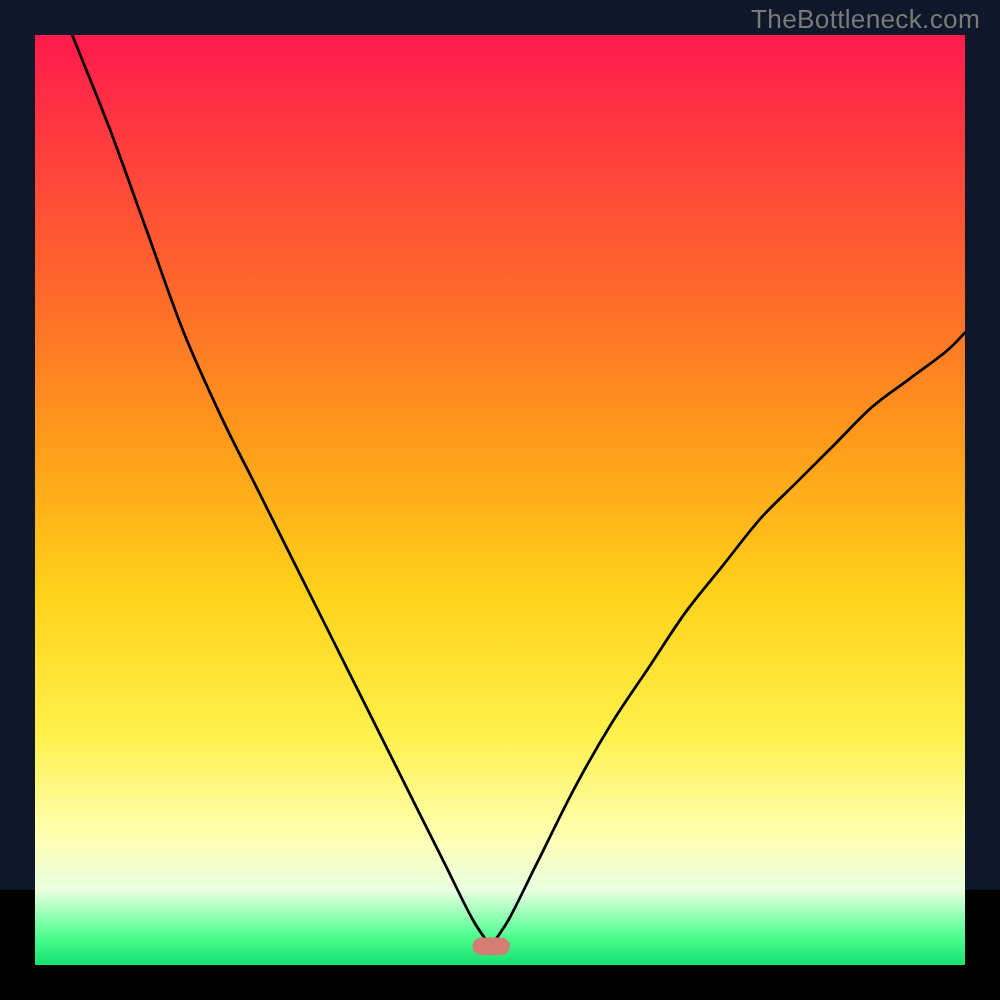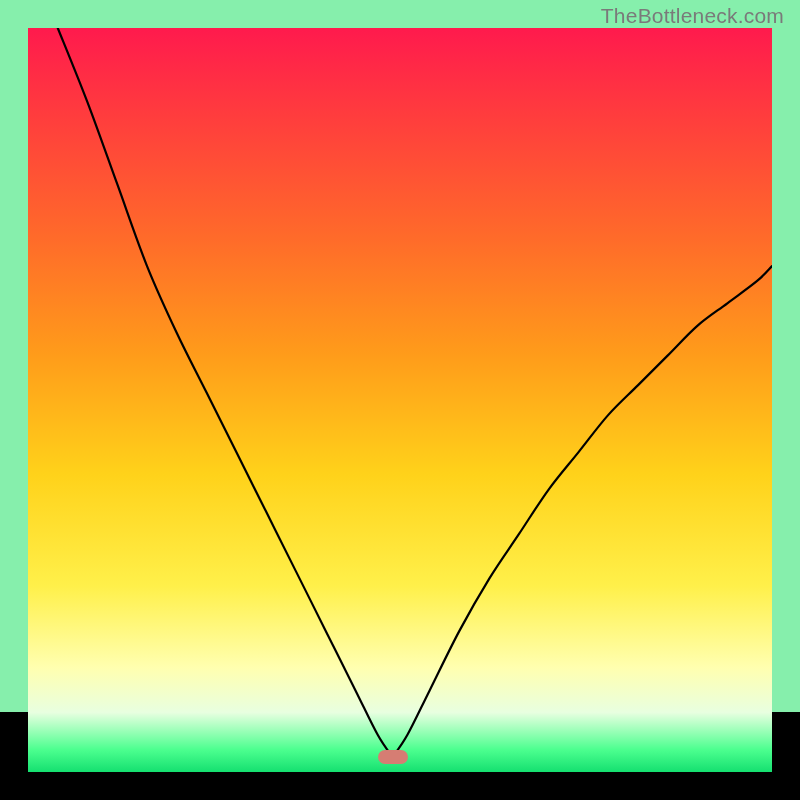--- a/index.html
+++ b/index.html
@@ -8,21 +8,21 @@
     width: 800px;
     height: 800px;
     background: #000;
     overflow: hidden;
     font-family: Arial, Helvetica, sans-serif;
   }
   .frame {
     position: relative;
     width: 800px;
     height: 712px;
-    background: #86efac;
+    background: #0f172a;
   }
   .plot {
     position: absolute;
     left: 28px;
     top: 28px;
     width: 744px;
     height: 744px;
     
     background: linear-gradient(
       to bottom,

